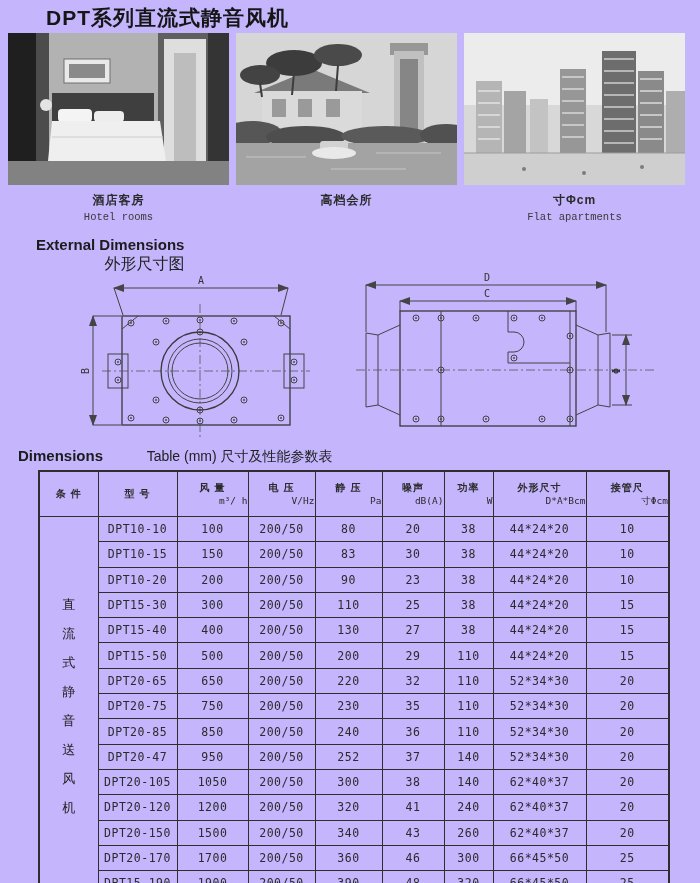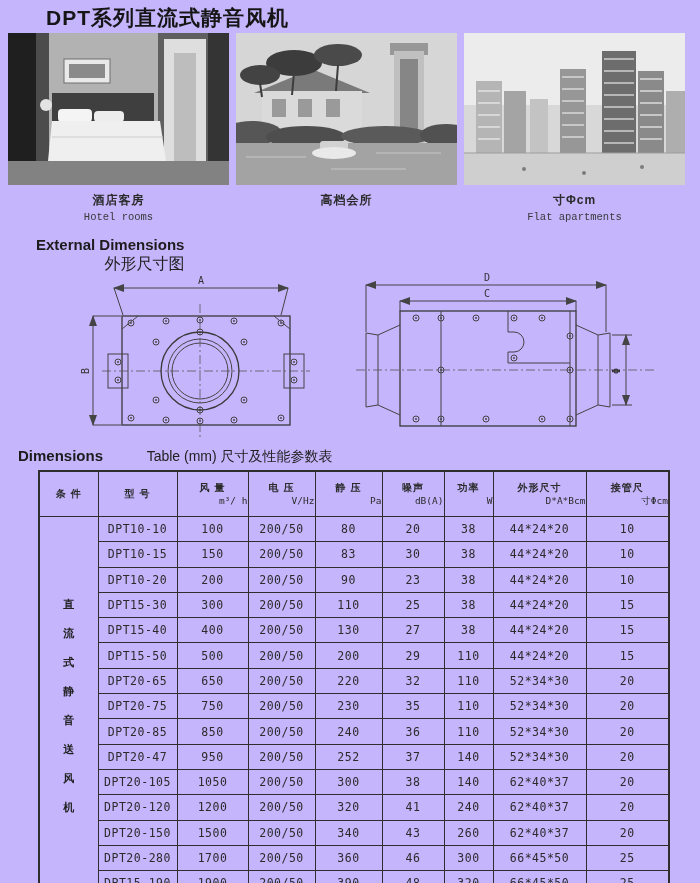--- a/index.html
+++ b/index.html
@@ -46,21 +46,21 @@
                 color:#2b2b2b; overflow:hidden; }
   #spec-table { border:2px solid #2e2e2e; }
   #spec-table thead th { height:44px; }
   #spec-table tbody td { height:24.3px; font-family:"DejaVu Sans Mono",monospace;
                 font-size:11.5px; letter-spacing:0.5px; }
   .th-label { font-size:10px; font-weight:700; letter-spacing:1px; line-height:1.25; }
   .th-unit  { font-size:9.5px; font-weight:400; font-family:"DejaVu Sans Mono",monospace;
               letter-spacing:0; line-height:1.2;text-align:right; }
   .cond-cell { vertical-align:middle; }
   .vtext { width:15px; margin:12px auto; word-break:break-all; line-height:29px;
-           font-size:11px; font-weight:700; color:#222; letter-spacing:0; }
+           font-size:13px; font-weight:400; color:#222; letter-spacing:0; }
 </style>
 </head>
 <body>
 
 <div id="page">
 
   <div class="page-title">DPT系列直流式静音风机</div>
 
   <div class="photos">
 
@@ -442,21 +442,21 @@
       <td>DPT20-150</td>
       <td>1500</td>
       <td>200/50</td>
       <td>340</td>
       <td>43</td>
       <td>260</td>
       <td>62*40*37</td>
       <td>20</td>
     </tr>
         <tr>
-      <td>DPT20-280</td>
+      <td>DPT20-170</td>
       <td>1700</td>
       <td>200/50</td>
       <td>360</td>
       <td>46</td>
       <td>300</td>
       <td>66*45*50</td>
       <td>25</td>
     </tr>
         <tr>
       <td>DPT15-190</td>

